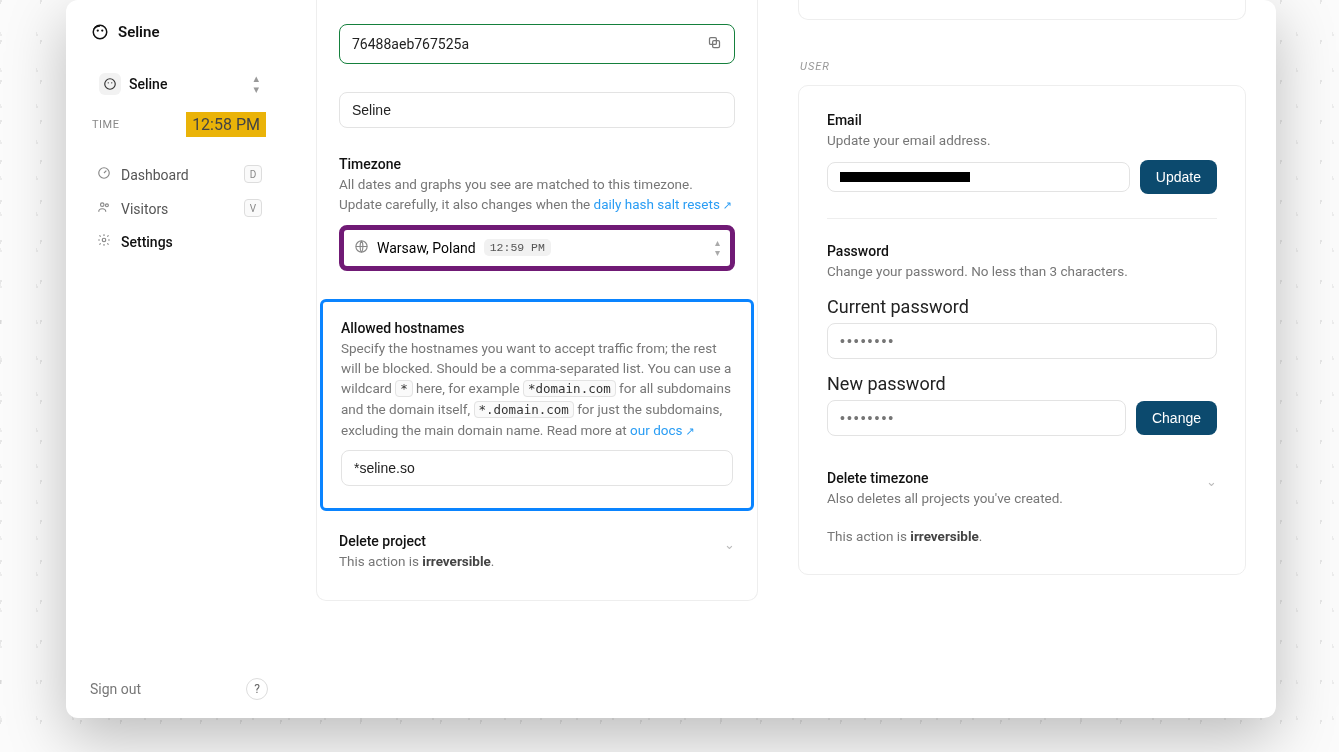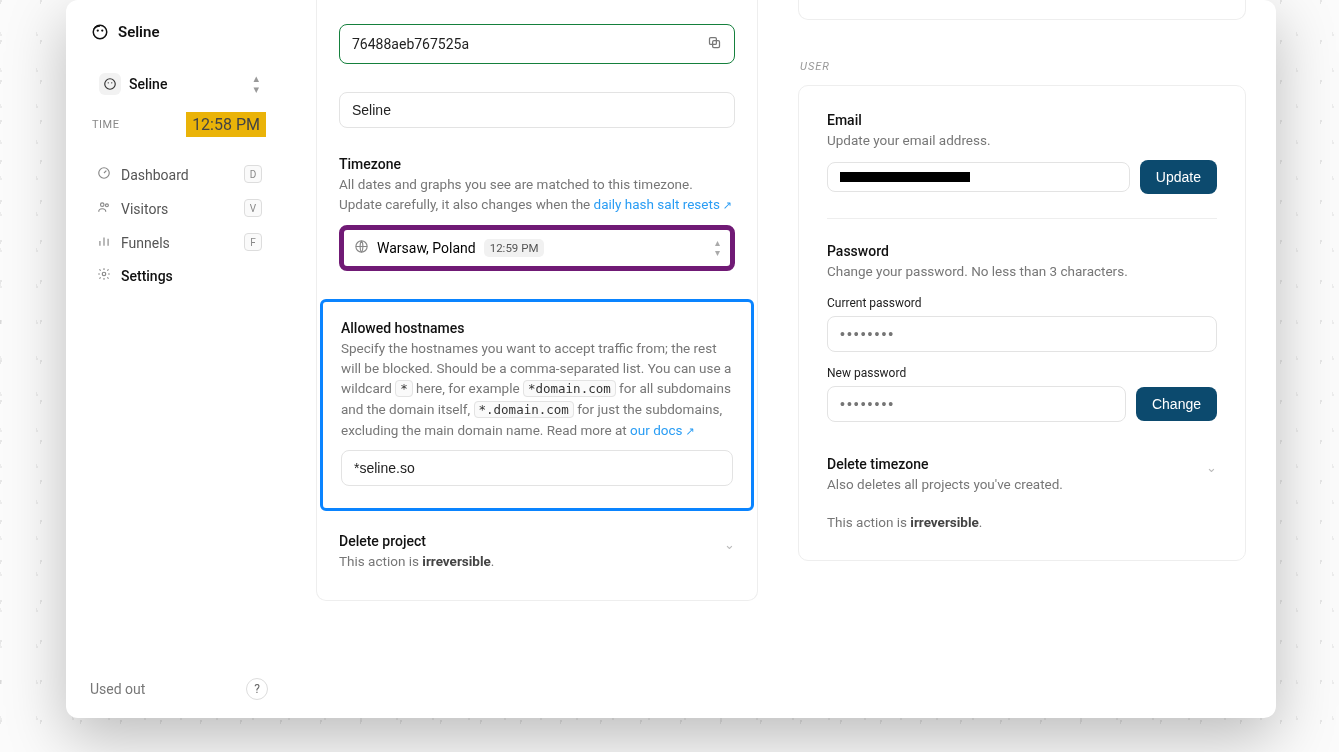--- a/index.html
+++ b/index.html
@@ -205,20 +205,21 @@
     font-size: 14px;
     position: relative;
   }
   .globe-icon { color: #888; }
   .tz-time-badge {
     background: #f1f1f1;
     border-radius: 5px;
     padding: 2px 6px;
     font-size: 11.5px;
     color: #555;
+    font-family: Liberation Mono, monospace;
   }
   .tz-updown {
     margin-left: auto;
     color: #aaa;
     font-size: 10px;
     display: flex; flex-direction: column; line-height: 1;
   }
 
   .allowed-box {
     border: 3px solid #0a84ff;
@@ -272,21 +273,21 @@
     background: #0c4a6e;
     color: #fff;
     border: none;
     border-radius: 8px;
     padding: 9px 16px;
     font-size: 14px;
     font-weight: 500;
     cursor: pointer;
   }
   .divider { height: 1px; background: #eee; margin: 24px 0; }
-  .field-sub { font-size: 12px; color: #222; margin-bottom: 6px; margin-top: 14px; }
+  .field-sub { font-size: 18px; color: #222; margin-bottom: 6px; margin-top: 14px; }
   .pw-input::placeholder { letter-spacing: 2px; }
   .delete-acct { margin-top: 34px; position: relative; }
   .chevron-right {
     position: absolute; right: 0; top: 4px;
     color: #bbb; font-size: 13px;
   }
 
   .redact {
     display: inline-block;
     width: 130px; height: 10px;
@@ -349,42 +350,33 @@
         <span class="icon">
           <svg width="14" height="14" viewBox="0 0 24 24" fill="none" stroke="currentColor" stroke-width="2">
               <circle cx="9" cy="8" r="3"></circle>
               <path d="M3 20c0-3 3-5 6-5s6 2 6 5"></path>
               <circle cx="17" cy="9" r="2.5"></circle>
             </svg>
         </span>
         <span>Visitors</span>
         <span class="kbd">V</span>
       </div>
-      <div class="nav-item">
-        <span class="icon">
-          <svg width="14" height="14" viewBox="0 0 24 24" fill="none" stroke="currentColor" stroke-width="2">
-              <path d="M5 20v-8M12 20V6M19 20v-12"></path>
-            </svg>
-        </span>
-        <span>Funnels</span>
-        <span class="kbd">F</span>
-      </div>
       <div class="nav-item active">
         <span class="icon">
           <svg width="14" height="14" viewBox="0 0 24 24" fill="none" stroke="currentColor" stroke-width="2">
               <circle cx="12" cy="12" r="3"></circle>
               <path d="M12 2v3M12 19v3M4.2 4.2l2.1 2.1M17.7 17.7l2.1 2.1M2 12h3M19 12h3M4.2 19.8l2.1-2.1M17.7 6.3l2.1-2.1"></path>
             </svg>
         </span>
         <span>Settings</span>
       </div>
     </nav>
 
     <div class="sidebar-footer">
-      <span style="cursor:pointer">Used out</span>
+      <span style="cursor:pointer">Sign out</span>
       <span class="help-btn">?</span>
     </div>
   </aside>
 
   <div class="main">
 
     <div class="left-col">
       <div class="panel settings-card">
 
         <div class="section-block">

